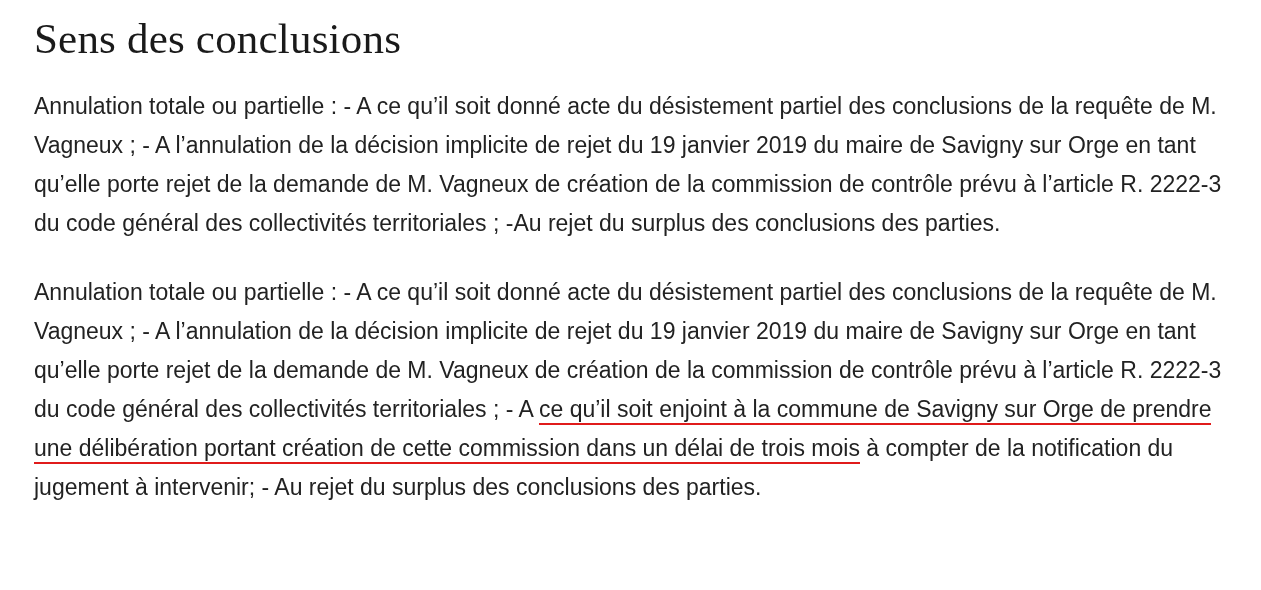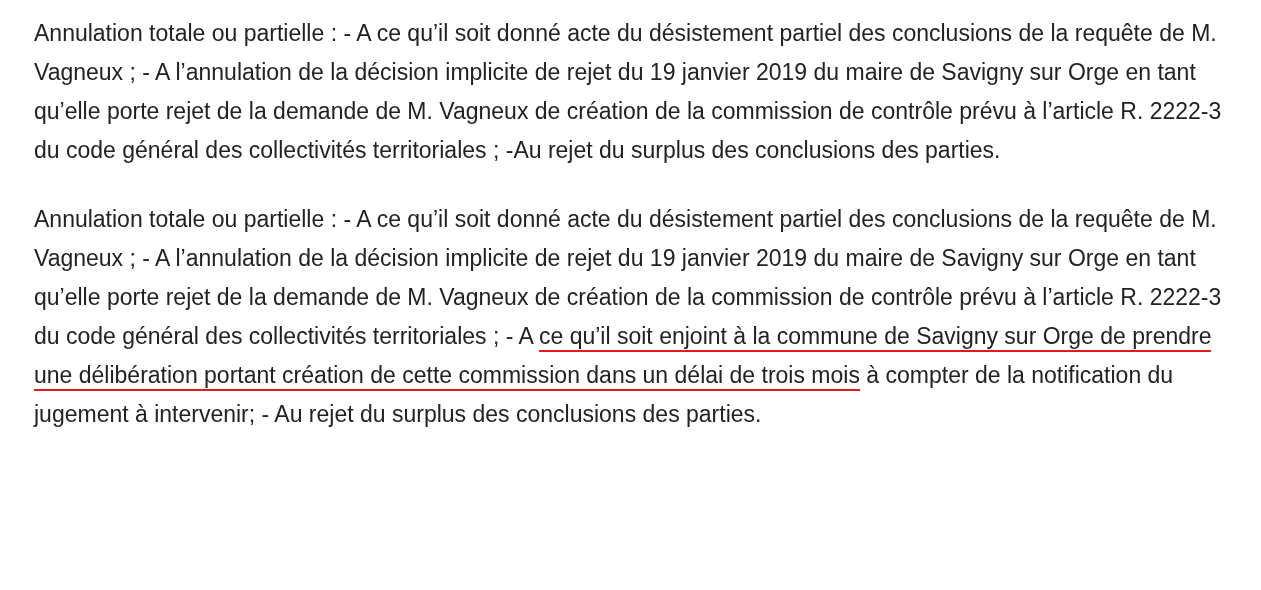--- a/index.html
+++ b/index.html
@@ -45,18 +45,19 @@
     -webkit-box-decoration-break: clone;
     padding-bottom: 1px;
     text-align: center;
   }
 </style>
 </head>
 <body>
 
 <div class="page">
 
+  <h1 class="doc-title">Sens des conclusions</h1>
 
   <p class="para">Annulation totale ou partielle : - A ce qu’il soit donné acte du désistement partiel des conclusions de la requête de M. Vagneux ; - A l’annulation de la décision implicite de rejet du 19 janvier 2019 du maire de Savigny sur Orge en tant qu’elle porte rejet de la demande de M. Vagneux de création de la commission de contrôle prévu à l’article R. 2222-3 du code général des collectivités territoriales ; -Au rejet du surplus des conclusions des parties.</p>
 
   <p class="para"><span>Annulation totale ou partielle : - A ce qu’il soit donné acte du désistement partiel des conclusions de la requête de M. Vagneux ; - A l’annulation de la décision implicite de rejet du 19 janvier 2019 du maire de Savigny sur Orge en tant qu’elle porte rejet de la demande de M. Vagneux de création de la commission de contrôle prévu à l’article R. 2222-3 du code général des collectivités territoriales ; - A </span><span class="hl">ce qu’il soit enjoint à la commune de Savigny sur Orge de prendre une délibération portant création de cette commission dans un délai de trois mois</span><span> à compter de la notification du jugement à intervenir; - Au rejet du surplus des conclusions des parties.</span></p>
 
 </div>
 
 </body></html>

